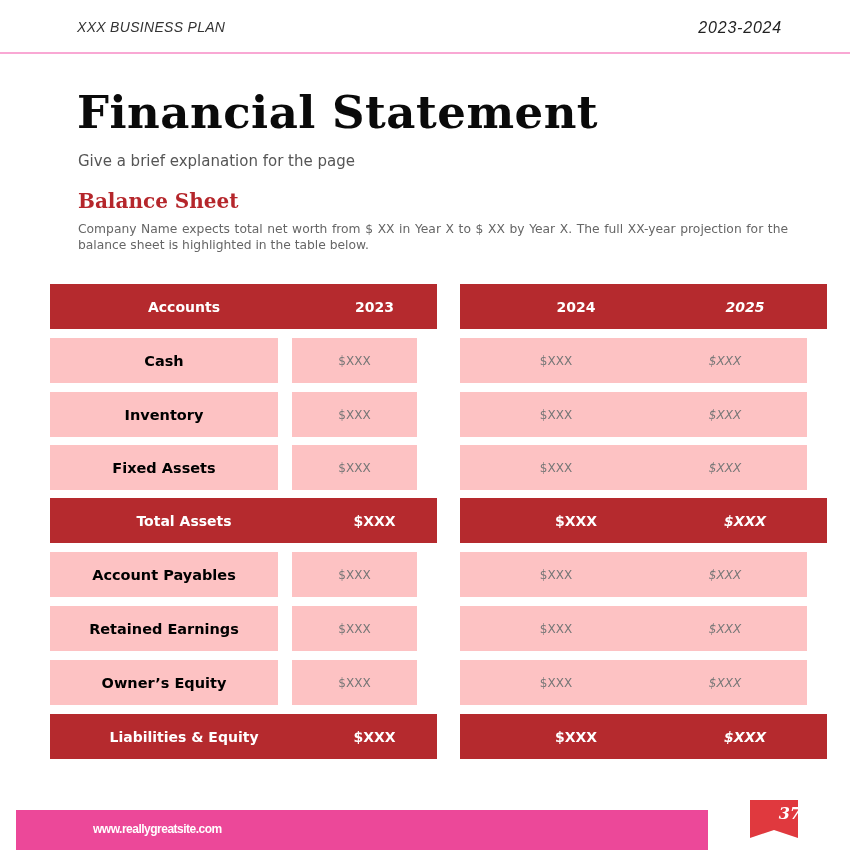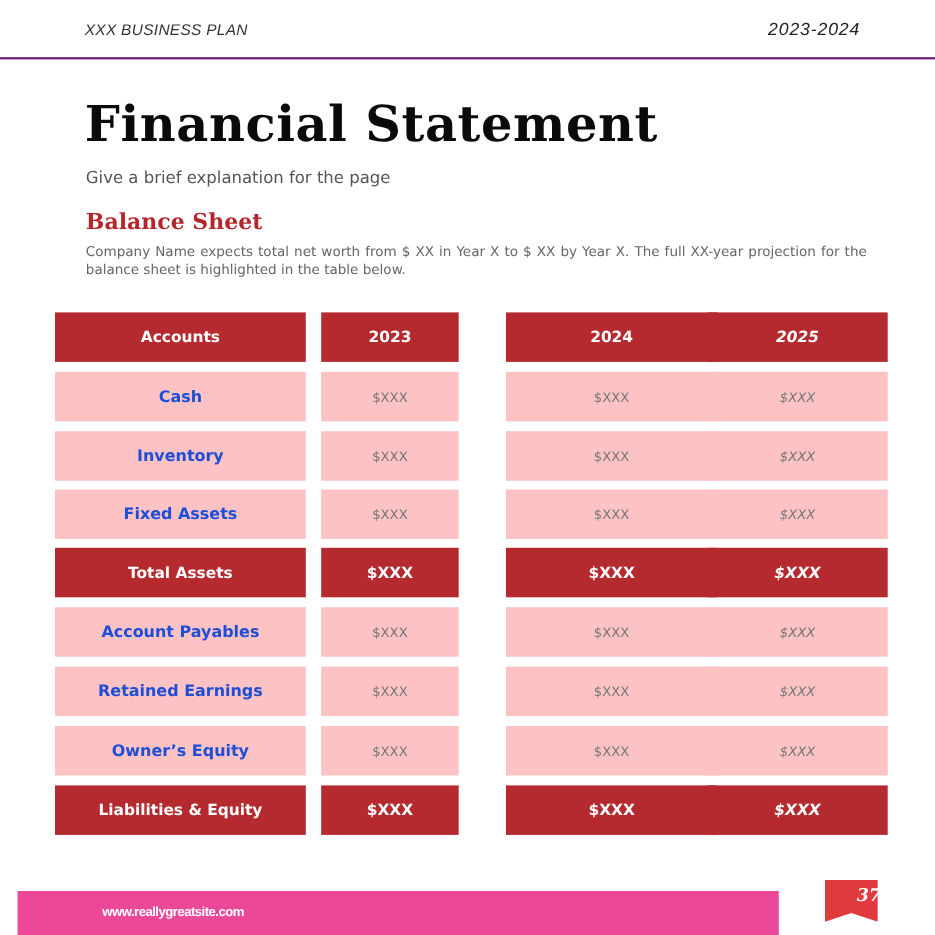--- a/index.html
+++ b/index.html
@@ -1,33 +1,33 @@
 <!DOCTYPE html>
 <html><head>
 <meta charset="utf-8">
 <style>
   html, body { margin:0; padding:0; }
   body { width:850px; height:850px; background:#ffffff; position:relative; overflow:hidden; font-family:"Liberation Sans", sans-serif; }
-  .header { position:absolute; left:0; top:0; width:850px; height:52px; border-bottom:2px solid #701a75; }
+  .header { position:absolute; left:0; top:0; width:850px; height:52px; border-bottom:2px solid #f9a8d4; }
   .header .left { position:absolute; left:77px; top:19px; font-size:14px; font-style:italic; color:#333; letter-spacing:0.3px; }
   .header .right { position:absolute; right:68px; top:19px; font-size:16px; font-style:italic; color:#222; letter-spacing:0.8px; }
   .title { position:absolute; left:77px; top:86px; font-family:"DejaVu Serif", serif; font-weight:bold; font-size:45px; color:#0a0a0a; letter-spacing:0.5px; }
   .subtitle { position:absolute; left:78px; top:152px; font-family:"DejaVu Sans", sans-serif; font-size:15px; color:#555;text-align:center; }
   .section { position:absolute; left:78px; top:189px; font-family:"DejaVu Serif", serif; font-weight:bold; font-size:20px; color:#b5262b; }
   .desc { position:absolute; left:78px; top:221px; width:710px; font-family:"DejaVu Sans", sans-serif; font-size:12.3px; line-height:16px; color:#666; text-align:justify; }
   .table { position:absolute; left:50px; top:284px; }
   .row { position:absolute; left:0; height:45px; }
   .cell { position:absolute; top:0; height:45px; display:flex; align-items:center; justify-content:center; font-family:"DejaVu Sans", sans-serif; }
   .c0 { left:0; width:228px; }
   .c1 { left:242px; width:125px; }
   .c2 { left:410px; width:192px; }
   .c3 { left:593px; width:164px;font-style:italic; }
-  .dark .cell { background:#b52a2e; color:#fff; font-weight:bold; font-size:14px; }
+  .dark .cell { background:#b52a2e; color:#fff; font-weight:bold; font-size:14px;padding-left:20px; }
   .light .cell { background:#fdc2c3; color:#777; font-size:12px; }
-  .light .cell.c0 { color:#1d4ed8; font-weight:bold; font-size:14.5px; }
+  .light .cell.c0 { color:#000000; font-weight:bold; font-size:14.5px; }
   .footer { position:absolute; left:16px; top:810px; width:692px; height:40px; background:#ec4899; }
   .footer .url { position:absolute; left:77px; top:12px; font-size:12px; color:#fff; letter-spacing:-0.5px; font-weight:bold; }
   .badge { position:absolute; left:750px; top:800px; width:48px; height:38px; }
   .badge span { position:absolute; left:0; top:4px; width:48px; text-align:center; color:#fff; font-family:"DejaVu Serif", serif; font-weight:bold; font-style:italic; font-size:16px;padding-left:16px; }
 </style>
 </head>
 <body>
 
 <div class="header">
   <span class="left">XXX BUSINESS PLAN</span>

